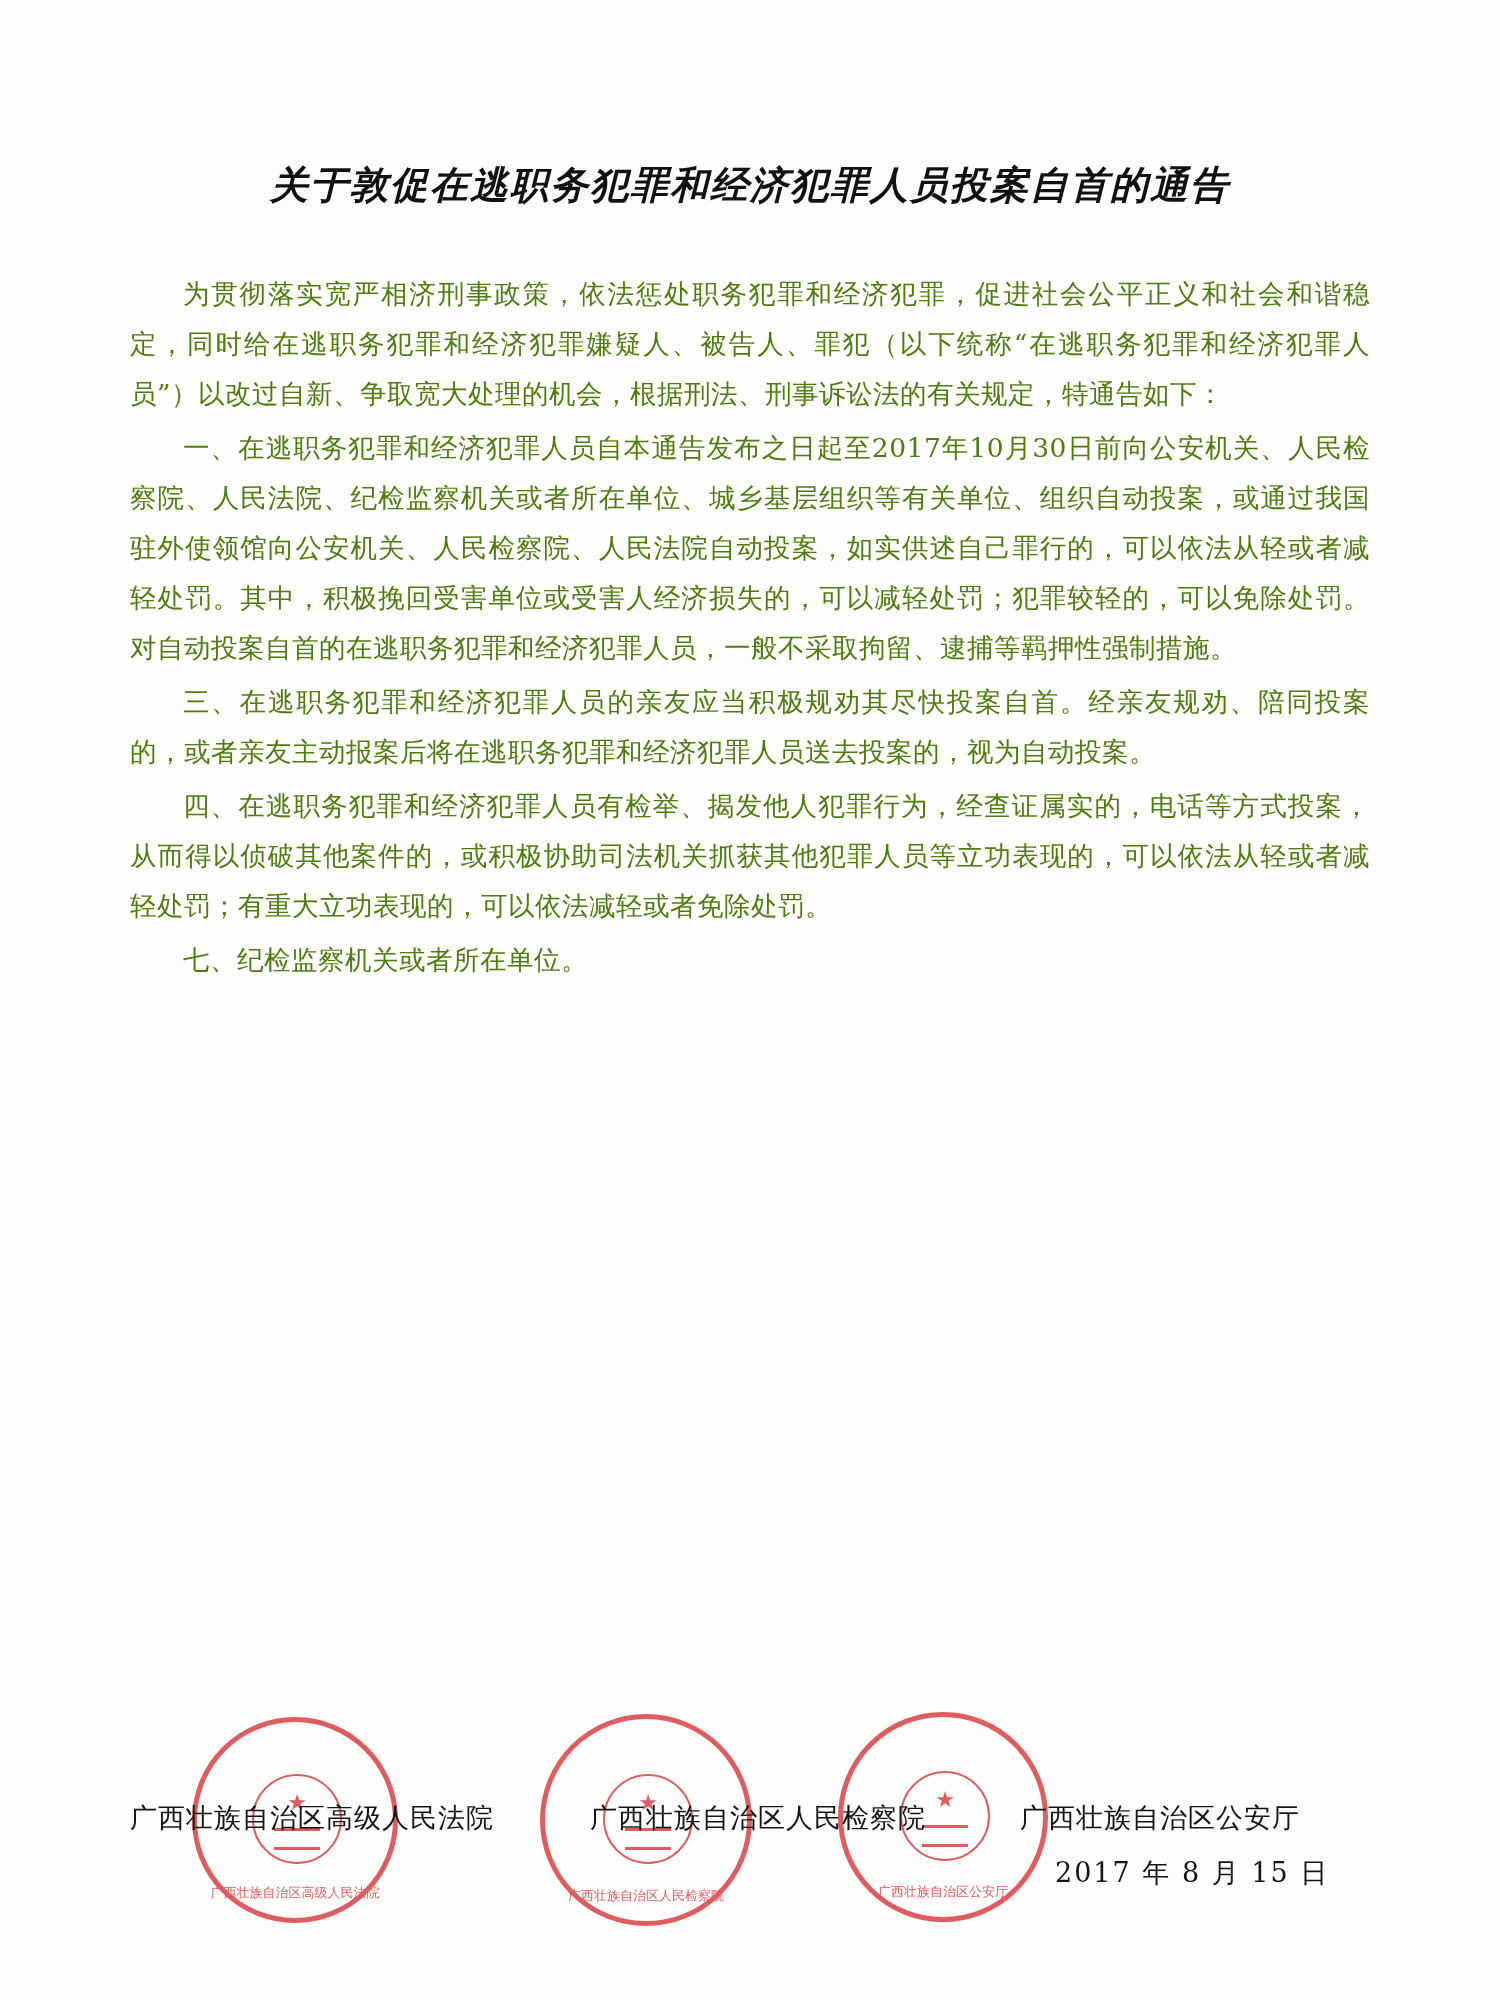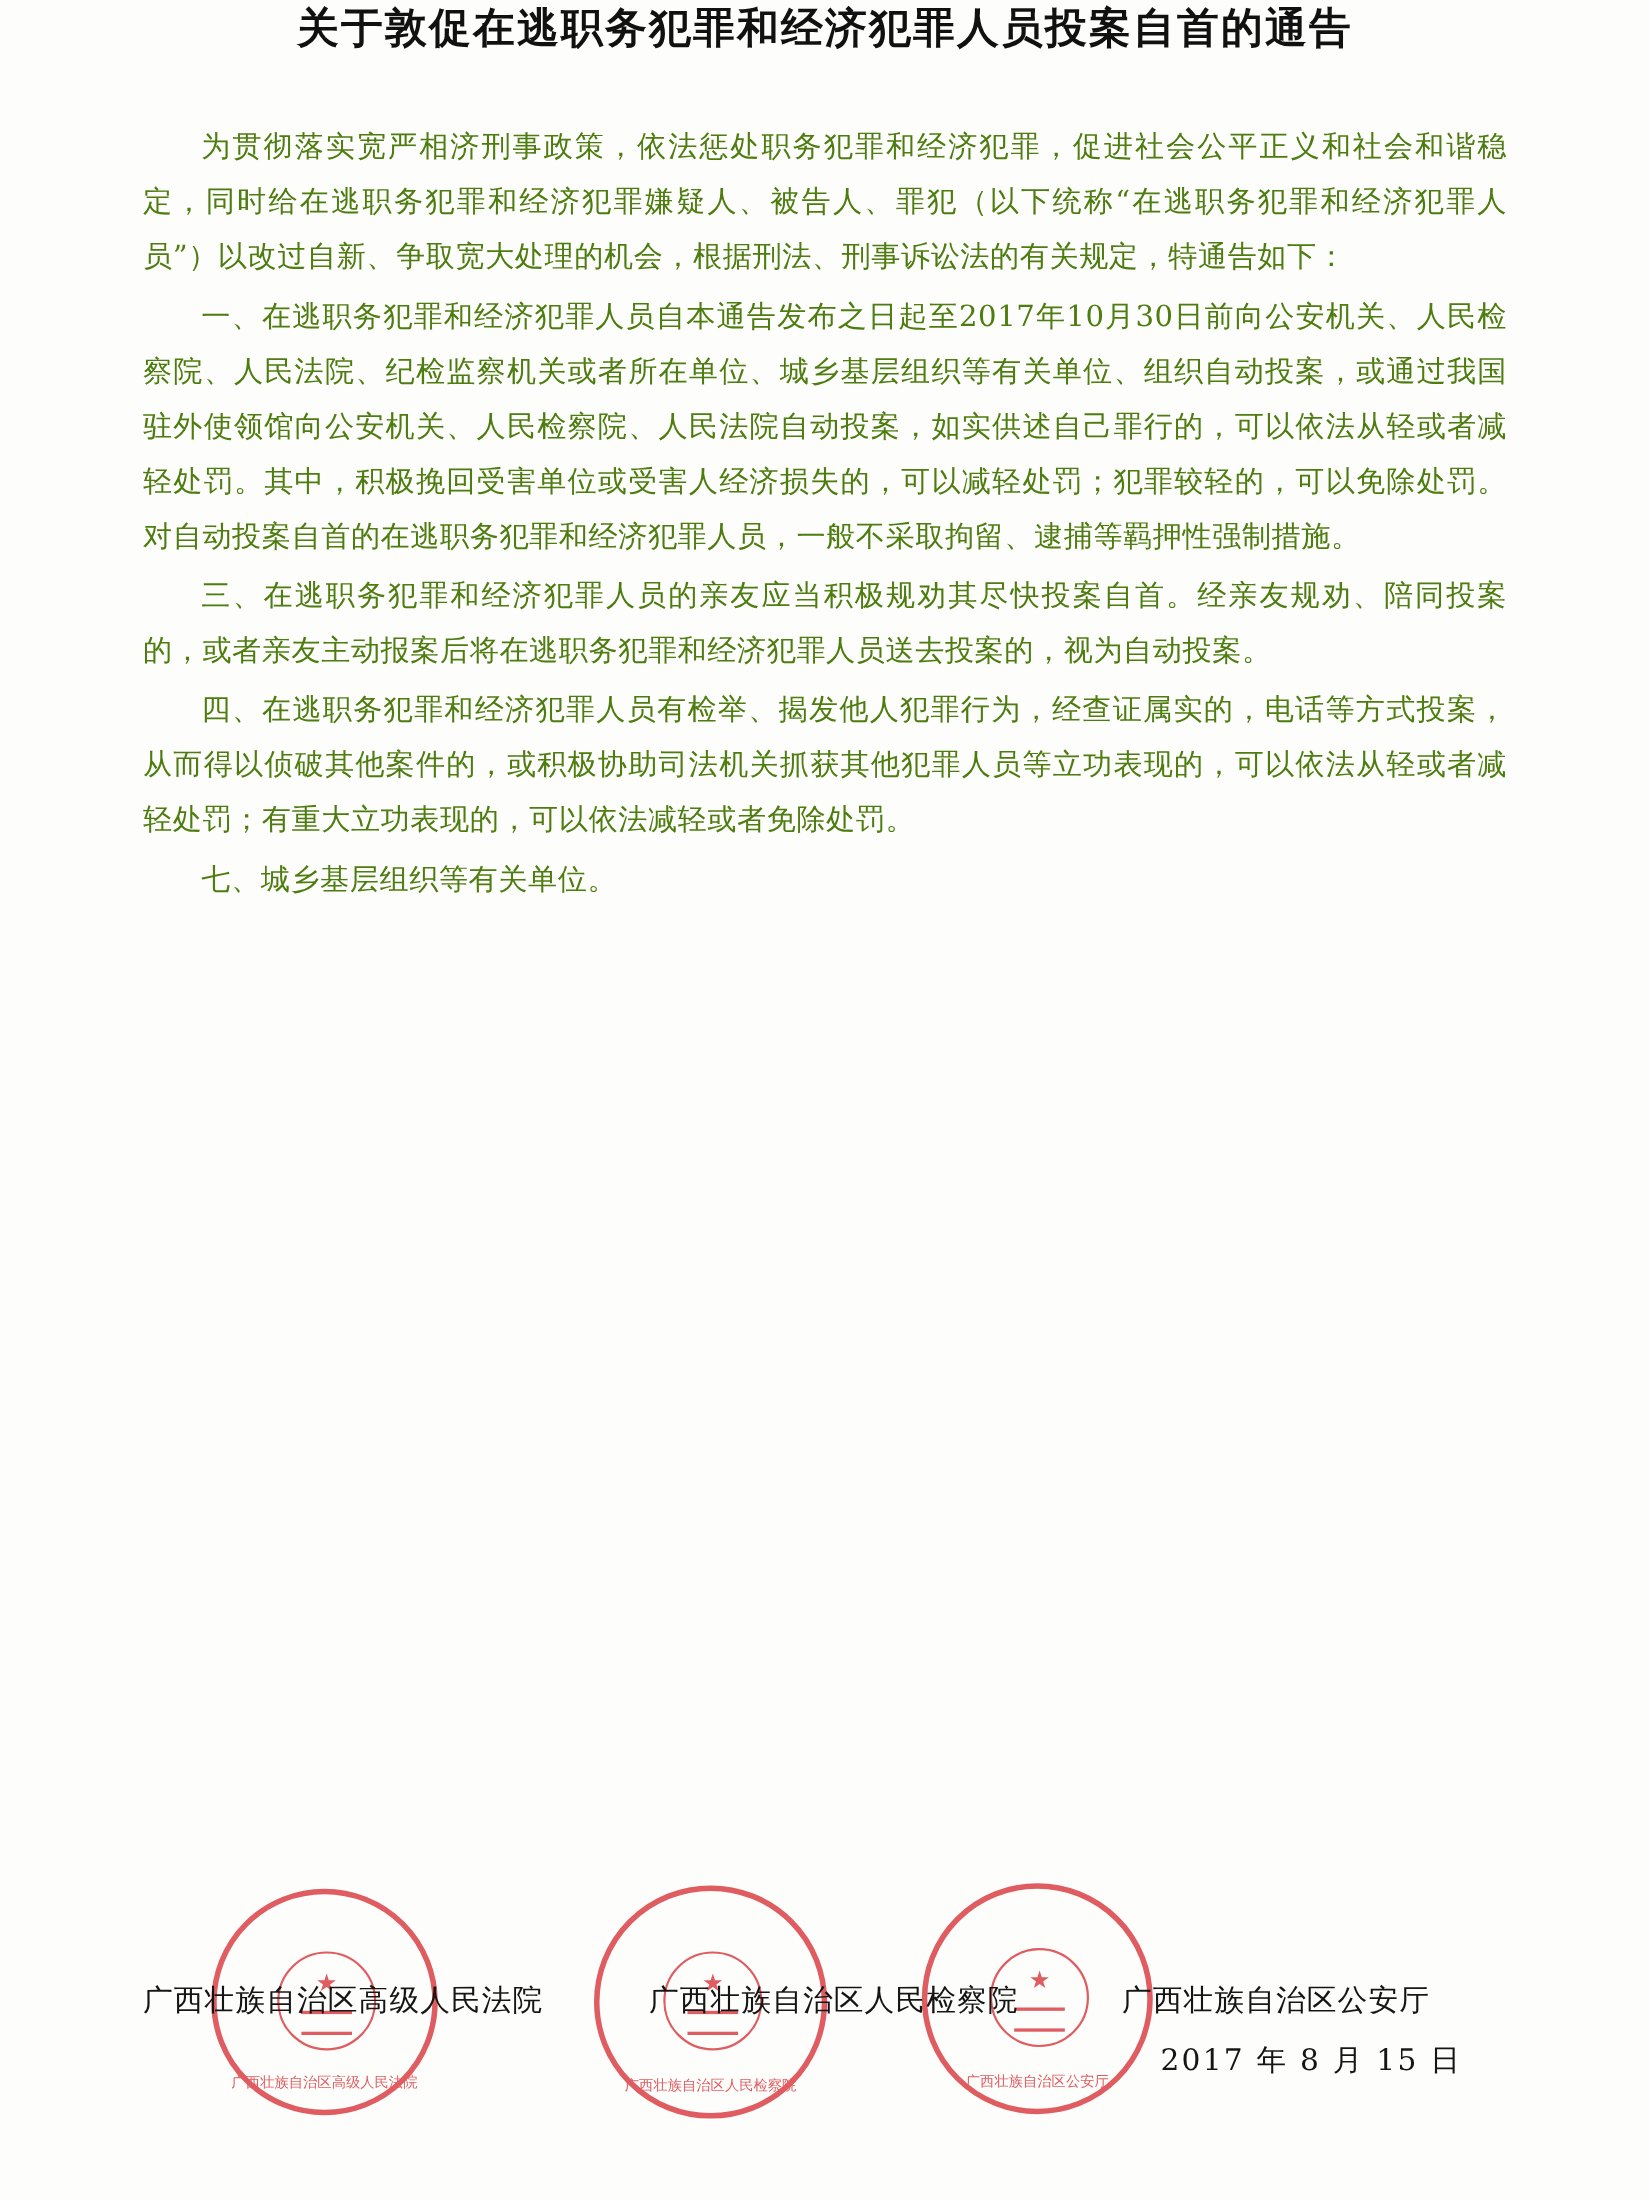--- a/index.html
+++ b/index.html
@@ -21,22 +21,24 @@
     width: 1500px;
     height: 2000px;
     background: #fdfdfb;
   }
   .doc-title {
     text-align: center;
     font-size: 38px;
     font-weight: bold;
     letter-spacing: 2px;
     margin: 0;
+    padding-top: 160px;
     color: #111;
     font-family: "DejaVu Serif", "Liberation Serif", serif;
+    font-style: italic;
   }
   .body-wrap {
     margin: 0 auto;
     width: 1240px;
     padding-top: 58px;
   }
   p.para {
     margin: 0 0 4px 0;
     font-size: 26.5px;
     line-height: 50px;
@@ -115,21 +117,21 @@
 
 <div class="page">
 
   <h1 class="doc-title">关于敦促在逃职务犯罪和经济犯罪人员投案自首的通告</h1>
 
   <div class="body-wrap">
     <p class="para">为贯彻落实宽严相济刑事政策，依法惩处职务犯罪和经济犯罪，促进社会公平正义和社会和谐稳定，同时给在逃职务犯罪和经济犯罪嫌疑人、被告人、罪犯（以下统称“在逃职务犯罪和经济犯罪人员”）以改过自新、争取宽大处理的机会，根据刑法、刑事诉讼法的有关规定，特通告如下：</p>
     <p class="para">一、在逃职务犯罪和经济犯罪人员自本通告发布之日起至2017年10月30日前向公安机关、人民检察院、人民法院、纪检监察机关或者所在单位、城乡基层组织等有关单位、组织自动投案，或通过我国驻外使领馆向公安机关、人民检察院、人民法院自动投案，如实供述自己罪行的，可以依法从轻或者减轻处罚。其中，积极挽回受害单位或受害人经济损失的，可以减轻处罚；犯罪较轻的，可以免除处罚。对自动投案自首的在逃职务犯罪和经济犯罪人员，一般不采取拘留、逮捕等羁押性强制措施。</p>
     <p class="para">三、在逃职务犯罪和经济犯罪人员的亲友应当积极规劝其尽快投案自首。经亲友规劝、陪同投案的，或者亲友主动报案后将在逃职务犯罪和经济犯罪人员送去投案的，视为自动投案。</p>
     <p class="para">四、在逃职务犯罪和经济犯罪人员有检举、揭发他人犯罪行为，经查证属实的，电话等方式投案，从而得以侦破其他案件的，或积极协助司法机关抓获其他犯罪人员等立功表现的，可以依法从轻或者减轻处罚；有重大立功表现的，可以依法减轻或者免除处罚。</p>
-    <p class="para">七、城乡基层组织等有关单位。</p>
+    <p class="para">七、纪检监察机关或者所在单位。</p>
   </div>
 
   <div class="seal seal-1">
     <div class="seal-emblem"></div>
     <div class="seal-bottom-text">广西壮族自治区高级人民法院</div>
   </div>
   <div class="seal seal-2">
     <div class="seal-emblem"></div>
     <div class="seal-bottom-text">广西壮族自治区人民检察院</div>
   </div>

